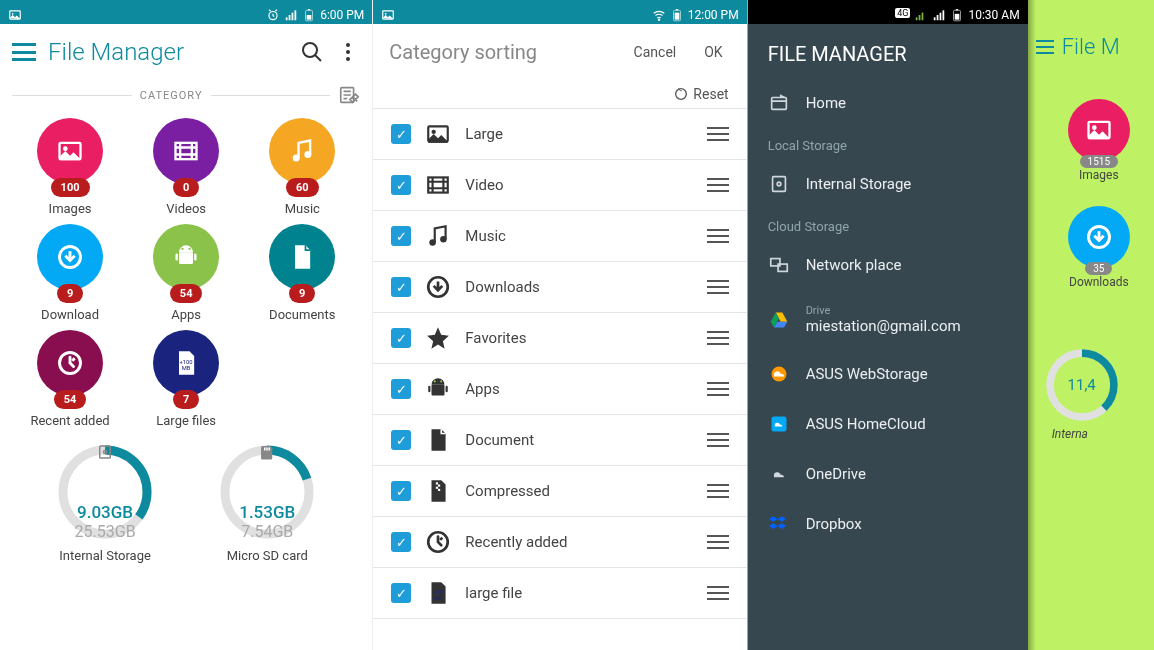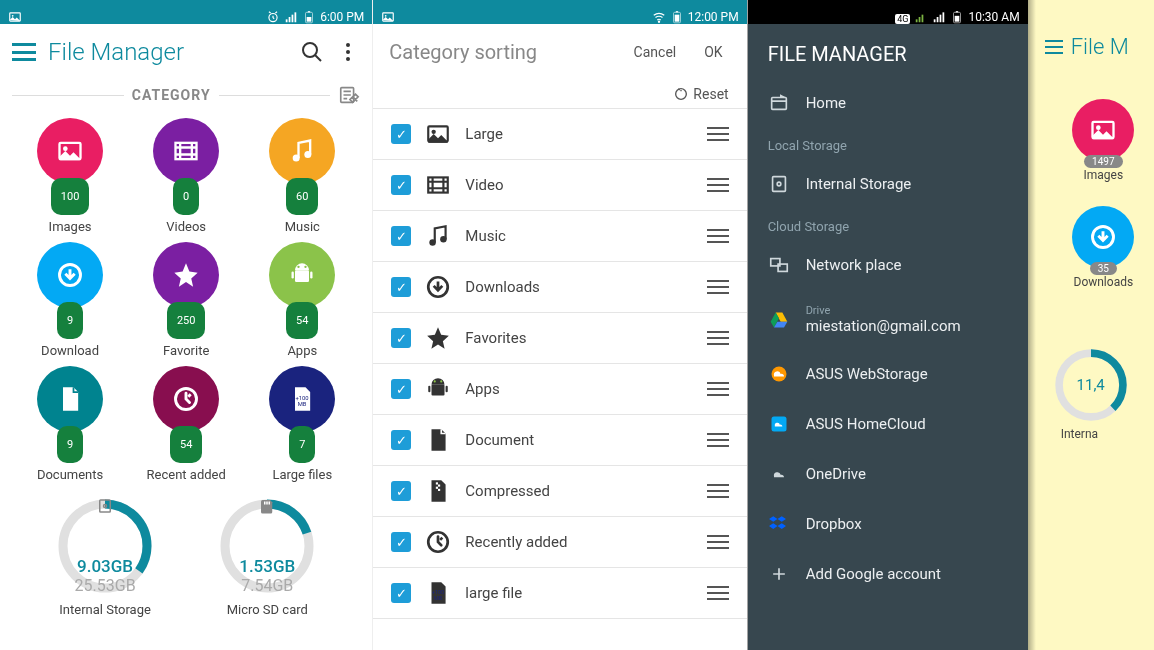--- a/index.html
+++ b/index.html
@@ -3,42 +3,42 @@
 <meta charset="utf-8">
 <style>
 * { margin: 0; padding: 0; box-sizing: border-box; }
 body { font-family: -apple-system, 'Segoe UI', Roboto, sans-serif; background: #fff; width: 1154px; height: 650px; display: flex; overflow: hidden; }
 .screen { height: 650px; background: #fff; position: relative; }
 .s1 { width: 384px; border-right: 1px solid #eee; }
 .s2 { width: 385px; border-right: 1px solid #a3a3a3; }
 .s3 { width: 418px; display: flex; }
 
 
-.statusbar { height: 24px; background: #0e8a9e; color: #fff; display: flex; justify-content: flex-end; align-items: flex-end; padding: 0 8px; font-size: 12px; gap: 4px; }
+.statusbar { height: 24px; background: #0e8a9e; color: #fff; display: flex; justify-content: flex-end; align-items: flex-start; padding: 8px 8px; font-size: 12px; gap: 4px; }
 .statusbar.dark { background: #000; }
 .sb-left { flex: 1; display: flex; align-items: center; gap: 4px; }
 .sb-icon { width: 14px; height: 14px; display: inline-flex; align-items: center; justify-content: center; }
 
 
 .header1 { height: 56px; display: flex; align-items: center; padding: 0 12px; gap: 12px; }
 .hamburger { width: 24px; height: 18px; display: flex; flex-direction: column; justify-content: space-between; cursor: pointer; }
 .hamburger span { height: 3px; background: #0e8a9e; }
 .apptitle { color: #0e8a9e; font-size: 24px; font-weight: 300; flex: 1; }
 .hicon { width: 24px; height: 24px; display: flex; align-items: center; justify-content: center; cursor: pointer; }
 
 
-.catlabel { display: flex; align-items: center; justify-content: flex-start; gap: 8px; padding: 4px 12px; color: #888; font-size: 14px; letter-spacing: 1px; font-weight: bold; }
+.catlabel { display: flex; align-items: center; justify-content: flex-start; gap: 8px; padding: 4px 12px; color: #888; font-size: 11px; letter-spacing: 1px; }
 .catlabel .line { flex: 1; height: 1px; background: #ddd; }
 .catlabel .editicon { width: 22px; height: 22px; cursor: pointer; }
 
 
 .catgrid { display: grid; grid-template-columns: repeat(3, 1fr); padding: 8px 16px; gap: 8px 8px; }
 .catitem { display: flex; flex-direction: column; align-items: center; gap: 2px; cursor: pointer; }
 .circ { width: 66px; height: 66px; border-radius: 50%; display: flex; align-items: center; justify-content: center; color: #fff; }
-.badge { background: #15803d; color: #fff; font-size: 11px; padding: 12px 10px; border-radius: 10px; margin-top: -8px; }
+.badge { background: #b91c1c; color: #fff; font-size: 11px; padding: 3px 10px; border-radius: 10px; margin-top: -8px; font-weight: bold; }
 .catname { font-size: 13px; color: #444; margin-top: 2px; }
 
 
 .storage { display: flex; justify-content: space-around; padding: 6px 24px 0; }
 .ring-wrap { display: flex; flex-direction: column; align-items: center; gap: 6px; cursor: pointer; }
 .ring { width: 100px; height: 100px; position: relative; }
 .ring-inner { position: absolute; inset: 0; display: flex; flex-direction: column; align-items: center; justify-content: center; }
 .ring-used { color: #0e8a9e; font-size: 17px; font-weight: 500; margin-top: 39px; }
 .ring-total { color: #aaa; font-size: 16px; }
 .ring-icon { width: 18px; height: 18px; margin-bottom: 2px; }
@@ -68,21 +68,21 @@
 .drawer-title { color: #fff; font-size: 20px; padding: 18px 20px 12px; font-weight: 400; }
 .dsection { color: #90a4ae; font-size: 13px; padding: 10px 20px 6px; }
 .ditem { display: flex; align-items: center; gap: 16px; padding: 14px 20px; cursor: pointer; font-size: 15px; color: #eceff1; }
 .dicon { width: 22px; height: 22px; display: flex; align-items: center; justify-content: center; }
 .dsub { display: flex; flex-direction: column; }
 .dsub-small { font-size: 11px; color: #90a4ae; }
 
 
 .peek { flex: 1; background: #f5f5f5; position: relative; overflow: hidden; }
 .peek-shadow { position: absolute; left: 0; top: 0; bottom: 0; width: 8px; background: linear-gradient(to right, rgba(0,0,0,0.3), transparent); }
-.peek-content { background: #fef9c3; height: 100%; padding-top: 24px; padding-left: 9px; }
+.peek-content { background: #bef264; height: 100%; padding-top: 24px; }
 .peek-header { display: flex; align-items: center; padding: 10px 8px; gap: 8px; }
 .peek-ham { width: 18px; height: 14px; display: flex; flex-direction: column; justify-content: space-between; }
 .peek-ham span { height: 2px; background: #0e8a9e; }
 .peek-title { color: #0e8a9e; font-size: 22px; font-weight: 300; }
 .peek-grid { display: flex; flex-direction: column; gap: 6px; padding-left: 16px; }
 .peek-item { display: flex; flex-direction: column; align-items: center; }
 .peek-circ { width: 62px; height: 62px; border-radius: 50%; display: flex; align-items: center; justify-content: center; color: #fff; }
 .peek-badge { background: #888; color: #fff; font-size: 10px; padding: 1px 8px; border-radius: 8px; margin-top: -6px; }
 .peek-name { font-size: 12px; color: #444; }
 .peek-ring { width: 76px; height: 76px; position: relative; margin-top: 40px; }
@@ -191,29 +191,20 @@
     <div class="circ" style="background:#03a9f4">
           <svg viewBox="0 0 24 24" width="28" height="28" fill="none" stroke="#fff" stroke-width="2.5">
             <circle cx="12" cy="12" r="9"></circle>
             <path d="M12 7v7M8 11l4 4 4-4"></path>
           </svg>
         </div>
     <div class="badge">9</div>
     <div class="catname">Download</div>
       </div>
       <div class="catitem">
-    <div class="circ" style="background:#7b1fa2">
-          <svg viewBox="0 0 24 24" width="28" height="28" fill="#fff">
-            <path d="M12 2l2.9 6.9L22 10l-5.5 5 1.6 7L12 18l-6.1 4 1.6-7L2 10l7.1-1.1z"></path>
-          </svg>
-        </div>
-    <div class="badge">250</div>
-    <div class="catname">Favorite</div>
-      </div>
-      <div class="catitem">
     <div class="circ" style="background:#8bc34a">
           <svg viewBox="0 0 24 24" width="28" height="28" fill="#fff">
             <rect x="6" y="8" width="12" height="10" rx="1"></rect>
             <path d="M6 8a6 6 0 0112 0z"></path>
             <circle cx="9" cy="5" r="1" fill="#8bc34a"></circle>
             <circle cx="15" cy="5" r="1" fill="#8bc34a"></circle>
             <rect x="3" y="9" width="2" height="6" rx="1"></rect>
             <rect x="19" y="9" width="2" height="6" rx="1"></rect>
           </svg>
         </div>
@@ -598,28 +589,20 @@
 
     <div class="ditem">
       <div class="dicon">
         <svg viewBox="0 0 24 24" width="20" height="20" fill="#0061ff">
             <path d="M6 3l6 4-6 4-6-4zM18 3l6 4-6 4-6-4zM6 13l6 4-6 4-6-4zM18 13l6 4-6 4-6-4z" transform="scale(0.85)"></path>
           </svg>
       </div>
       <span>Dropbox</span>
     </div>
 
-    <div class="ditem">
-      <div class="dicon">
-        <svg viewBox="0 0 24 24" width="20" height="20" fill="none" stroke="#cfd8dc" stroke-width="2">
-            <path d="M12 5v14M5 12h14"></path>
-          </svg>
-      </div>
-      <span>Add Google account</span>
-    </div>
   </div>
 
   <div class="peek">
     <div class="peek-shadow"></div>
     <div class="peek-content">
       <div class="peek-header">
         <div class="peek-ham">
             <span></span>
             <span></span>
             <span></span>
@@ -629,21 +612,21 @@
       <div style="height:30px"></div>
       <div class="peek-grid" id="peekgrid">
           <div class="peek-item">
     <div class="peek-circ" style="background:#e91e63">
               <svg viewBox="0 0 24 24" width="28" height="28" fill="#fff">
                 <rect x="3" y="5" width="18" height="14" rx="1" stroke="#fff" stroke-width="2" fill="none"></rect>
                 <circle cx="8" cy="10" r="2"></circle>
                 <path d="M3 17l5-5 4 4 3-3 6 6v1H3z"></path>
               </svg>
             </div>
-    <div class="peek-badge">1497</div>
+    <div class="peek-badge">1515</div>
     <div class="peek-name">Images</div>
     <div style="height:18px"></div>
           </div>
           <div class="peek-item">
     <div class="peek-circ" style="background:#03a9f4">
               <svg viewBox="0 0 24 24" width="28" height="28" fill="none" stroke="#fff" stroke-width="2.5">
                 <circle cx="12" cy="12" r="9"></circle>
                 <path d="M12 7v7M8 11l4 4 4-4"></path>
               </svg>
             </div>
@@ -654,16 +637,16 @@
         </div>
       <div class="peek-ring" style="margin-left:16px;">
         <svg viewBox="0 0 100 100" width="76" height="76">
           <circle cx="50" cy="50" r="42" fill="none" stroke="#e0e0e0" stroke-width="10"></circle>
           <circle cx="50" cy="50" r="42" fill="none" stroke="#0e8a9e" stroke-width="10" stroke-dasharray="100 264" transform="rotate(-90 50 50)"></circle>
         </svg>
         <div class="peek-ring-inner">
           <span style="color:#0e8a9e;font-size:15px;">11,4</span>
         </div>
       </div>
-      <div style="font-size:12px;color:#444;margin-left:24px;margin-top:4px;">Interna</div>
+      <div style="font-size:12px;color:#444;margin-left:24px;margin-top:4px;font-style:italic;">Interna</div>
     </div>
   </div>
 </div>
 
 </body></html>

